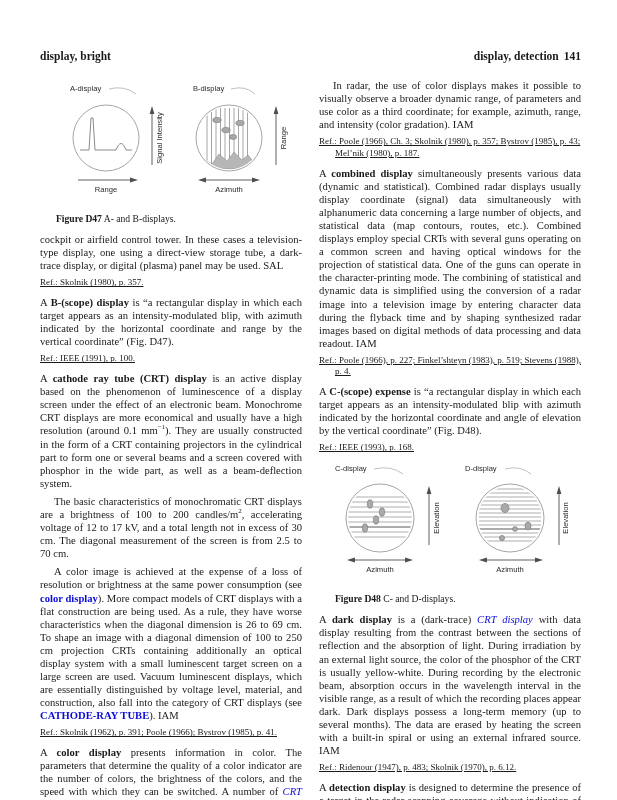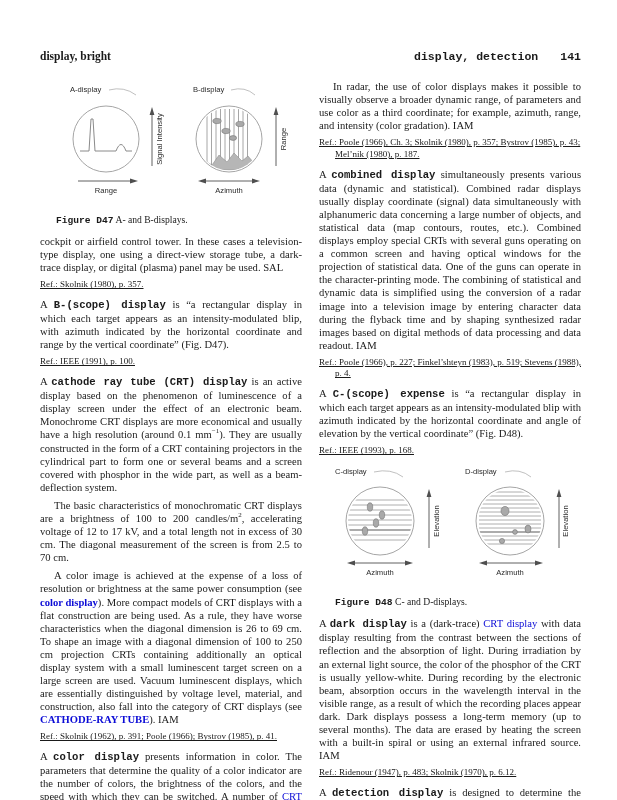--- a/index.html
+++ b/index.html
@@ -1,29 +1,29 @@
 <!DOCTYPE html>
 <html lang="en" style="--link-color: #0b0bd6;"><head>
 <meta charset="utf-8">
 <style>
   html,body{margin:0;padding:0;background:#ffffff;}
   body{width:617px;height:800px;overflow:hidden;font-family:"Liberation Serif",serif;color:#1a1a1a;}
   .page{padding:34px 36px 0 40px;}
   .header{display:flex;justify-content:space-between;align-items:baseline;font-weight:700;font-size:11.5px;margin-top:16px;}
-  .header-right{display:flex;gap:22px;font-family:Liberation Mono, monospace;}
+  .header-right{display:flex;gap:5px;}
   .columns{display:flex;gap:17px;margin-top:17px;}
   .col{width:263px;font-size:10.6px;line-height:13.1px;text-align:justify;}
   .para{margin:0 0 5px 0;}
   .para.indent{text-indent:14px;}
   .ref{font-size:9px;line-height:11.6px;margin:1px 0 7px 0;padding-left:16px;text-indent:-16px;text-align:left;text-decoration:underline;}
-  .b{font-weight:700;font-family:Liberation Mono, monospace;}
+  .b{font-weight:700;}
   .i{}
   .sup{font-size:7px;vertical-align:super;line-height:0;}
   a{text-decoration:none;cursor:pointer;}
-  .l{color:var(--link-color,#0b0bd6);}
+  .l{color:var(--link-color,#0b0bd6);font-style:italic;}
   .bl{color:var(--link-color,#0b0bd6);font-weight:700;}
   figure{margin:2px 0 8px 0;}
   .figcap{font-size:9.6px;padding-left:16px;margin-top:8px;text-align:left;}
   .figlab{font-family:"Liberation Sans",sans-serif;font-size:7.6px;fill:#2a2a2a;}
   .mid{text-anchor:middle;}
   .circ{fill:none;stroke:#9b9b9b;stroke-width:0.9;}
   .wave{fill:none;stroke:#8a8a8a;stroke-width:1;}
   .axis{stroke:#4f4f4f;stroke-width:0.9;}
   .ah{fill:#4f4f4f;}
   .thin{fill:none;stroke:#b0b0b0;stroke-width:0.8;}

